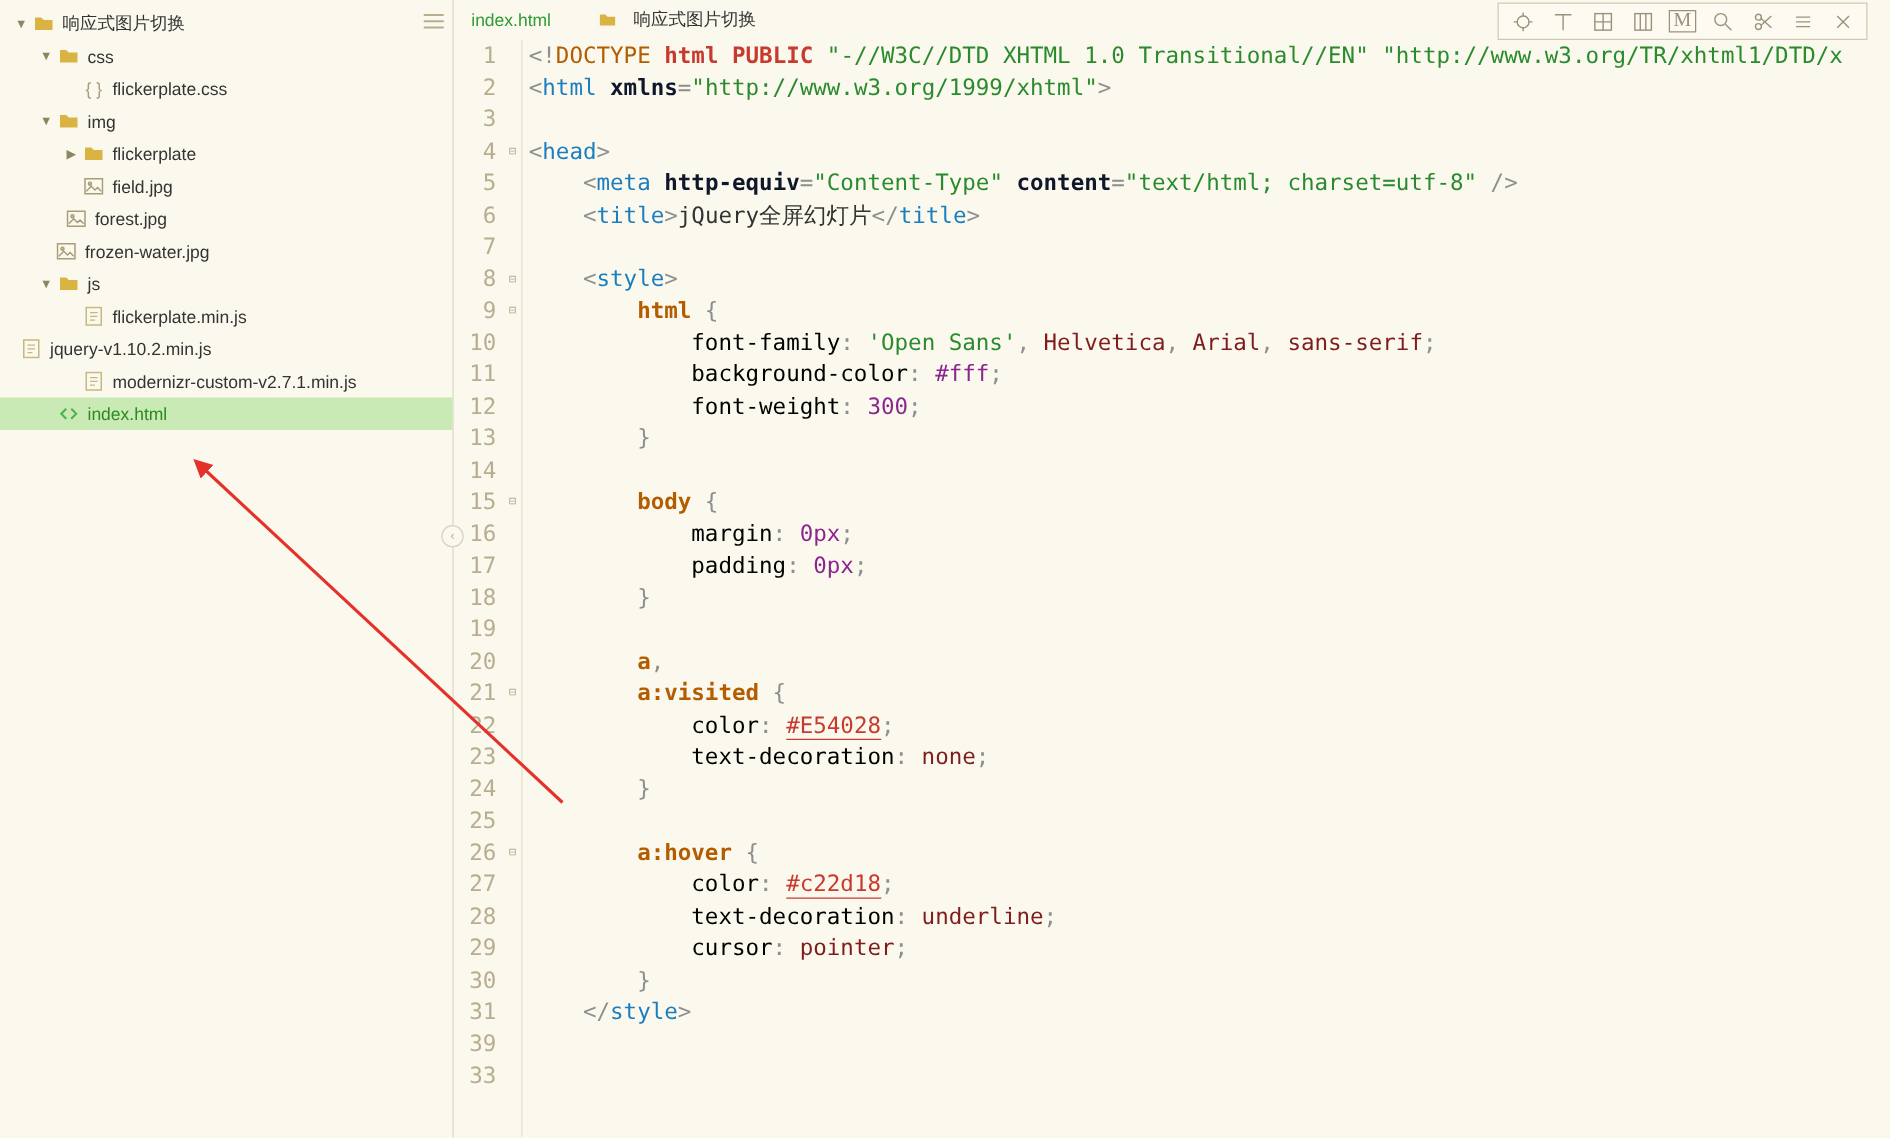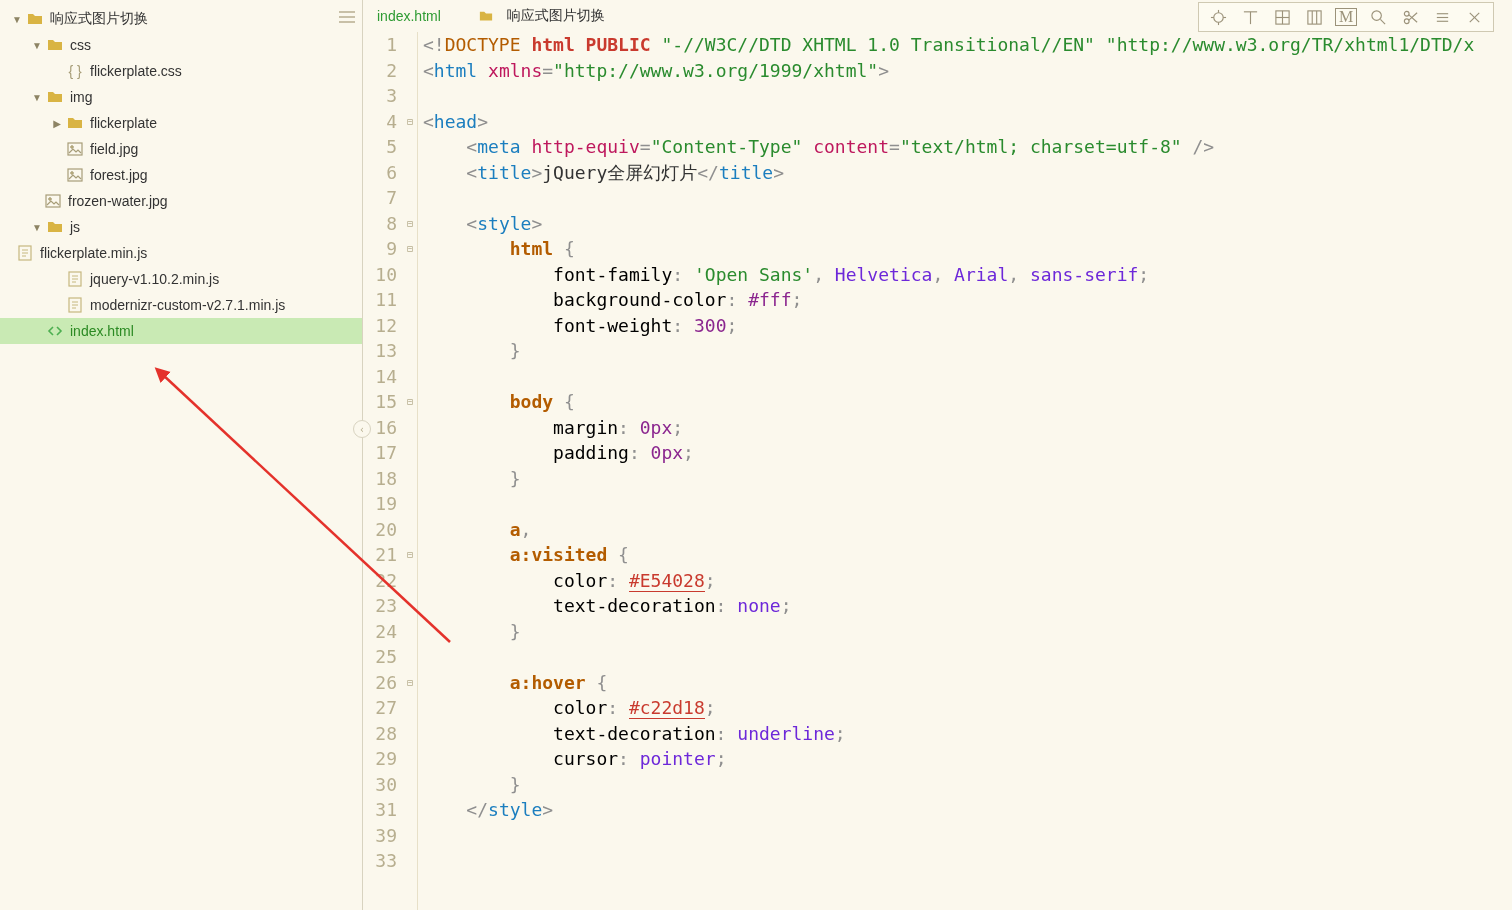--- a/index.html
+++ b/index.html
@@ -118,25 +118,25 @@
 .code {
   flex: 1; white-space: pre; padding-left: 2px;
   color: #444;
 }
 .code div { height: 25.5px; }
 
 .c-punc { color: #8F8F8F; }
 .c-doctype { color: #B35C00; }
 .c-kw { color: #C93A2E; font-weight: bold; }
 .c-tag { color: #1B7EBF; }
-.c-attr { color: #be185d; }
+.c-attr { color: #0f172a; font-weight: bold; }
 .c-str { color: #2A8B2E; }
 .c-text { color: #333; }
 .c-prop { color: #000000; }
-.c-val { color: #6d28d9; }
+.c-val { color: #7f1d1d; }
 .c-num { color: #8B268F; }
 .c-hex { color: #C93A2E; border-bottom: 1px solid #C93A2E; }
 .c-sel { color: #B35C00; font-weight: bold; }
 
 .collapse-handle {
   position: absolute;
   left: -10px; top: 420px;
   width: 18px; height: 18px;
   border: 1px solid #D8D3C0; border-radius: 50%;
   background: #FBF8ED;
@@ -209,21 +209,21 @@
           <span class="arrow hidden"></span>
           <span class="icon img-icon">
             <svg viewBox="0 0 16 16">
               <rect x="1" y="2" width="14" height="12" fill="none" stroke-width="1.2"></rect>
               <circle cx="5" cy="6" r="1.3"></circle>
               <path d="M2 12l4-4 3 3 2-2 3 3" fill="none" stroke-width="1.2"></path>
             </svg>
           </span>
           <span>field.jpg</span>
         </div>
-        <div class="tree-row" style="padding-left:50px">
+        <div class="tree-row" style="padding-left:36px">
           <span class="arrow hidden"></span>
           <span class="icon img-icon">
             <svg viewBox="0 0 16 16">
               <rect x="1" y="2" width="14" height="12" fill="none" stroke-width="1.2"></rect>
               <circle cx="5" cy="6" r="1.3"></circle>
               <path d="M2 12l4-4 3 3 2-2 3 3" fill="none" stroke-width="1.2"></path>
             </svg>
           </span>
           <span>forest.jpg</span>
         </div>
@@ -240,33 +240,33 @@
         </div>
         <div class="tree-row" style="padding-left:30px">
           <span class="arrow">▼</span>
           <span class="icon folder-icon">
             <svg viewBox="0 0 16 16">
               <path d="M1 3h5l2 2h7v8H1z"></path>
             </svg>
           </span>
           <span>js</span>
         </div>
-        <div class="tree-row" style="">
+        <div class="tree-row" style="padding-left:50px">
           <span class="arrow hidden"></span>
           <span class="icon js-icon">
             <svg viewBox="0 0 16 16">
               <rect x="2" y="1" width="12" height="14" stroke-width="1.2"></rect>
               <line x1="5" y1="5" x2="11" y2="5"></line>
               <line x1="5" y1="8" x2="11" y2="8"></line>
               <line x1="5" y1="11" x2="9" y2="11"></line>
             </svg>
           </span>
           <span>flickerplate.min.js</span>
         </div>
-        <div class="tree-row" style="padding-left:50px">
+        <div class="tree-row" style="">
           <span class="arrow hidden"></span>
           <span class="icon js-icon">
             <svg viewBox="0 0 16 16">
               <rect x="2" y="1" width="12" height="14" stroke-width="1.2"></rect>
               <line x1="5" y1="5" x2="11" y2="5"></line>
               <line x1="5" y1="8" x2="11" y2="8"></line>
               <line x1="5" y1="11" x2="9" y2="11"></line>
             </svg>
           </span>
           <span>jquery-v1.10.2.min.js</span>

